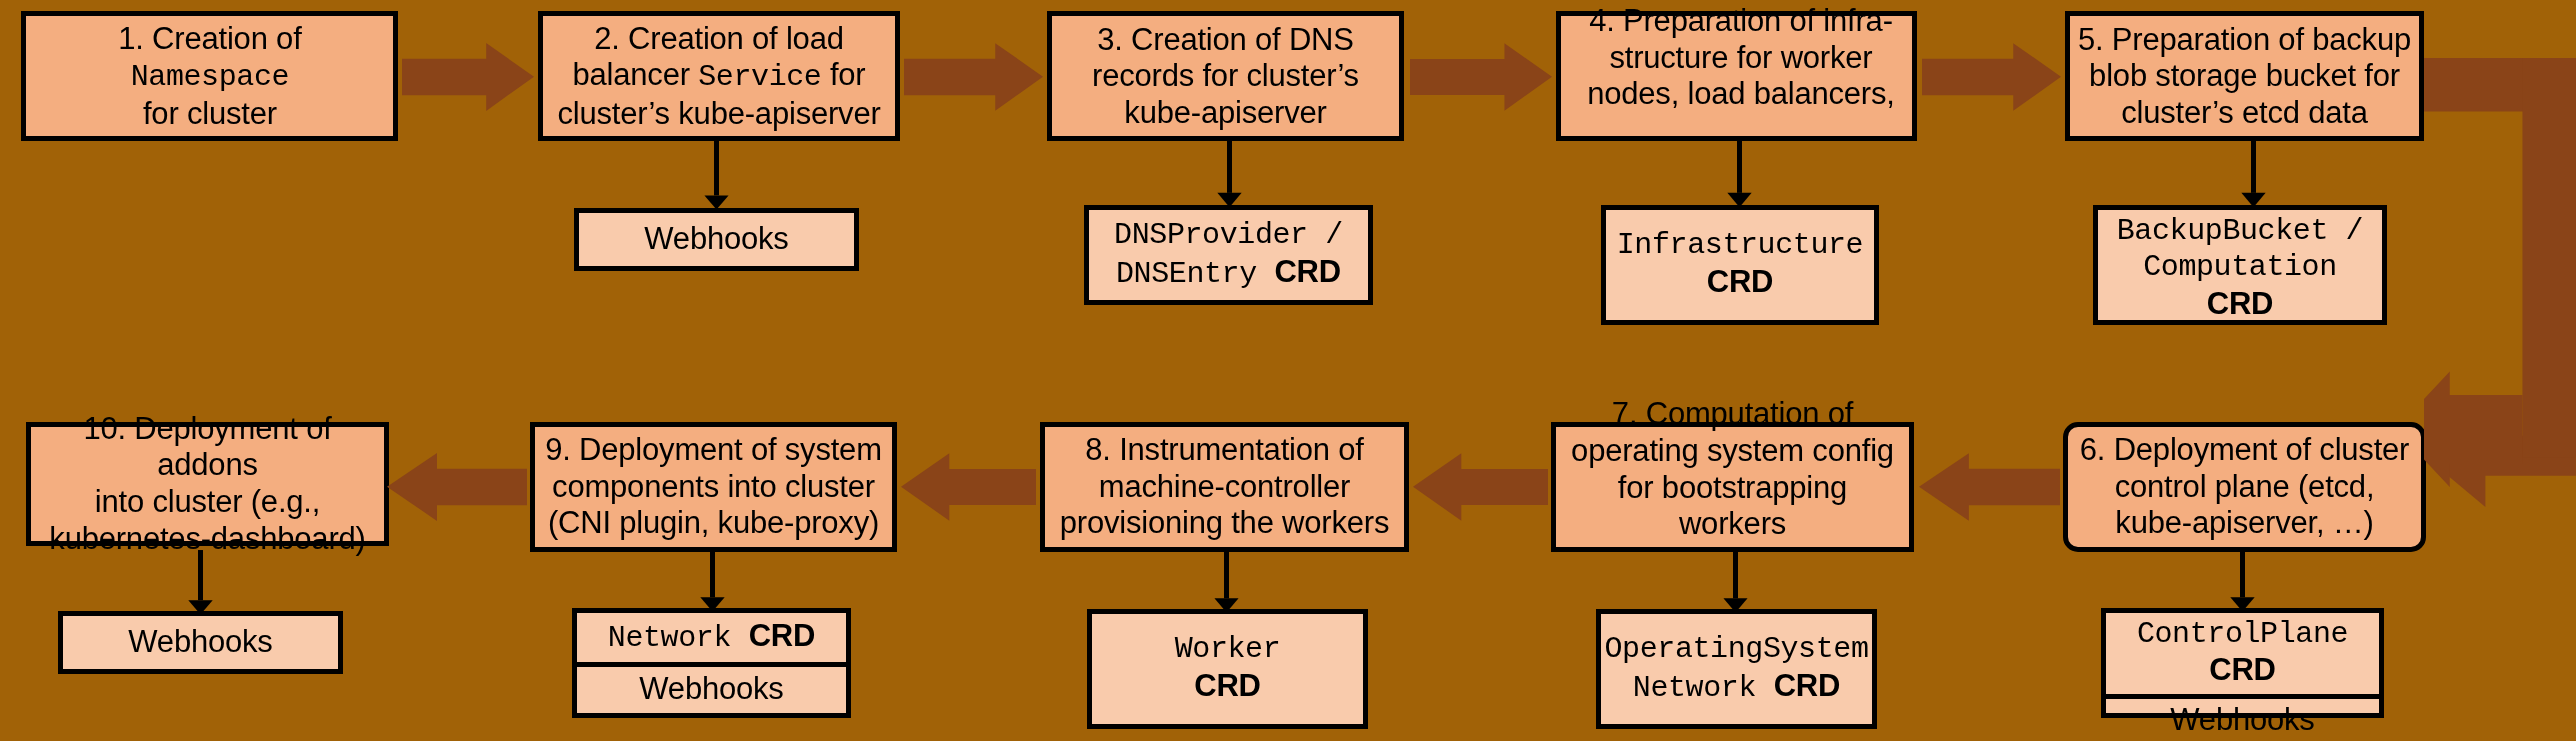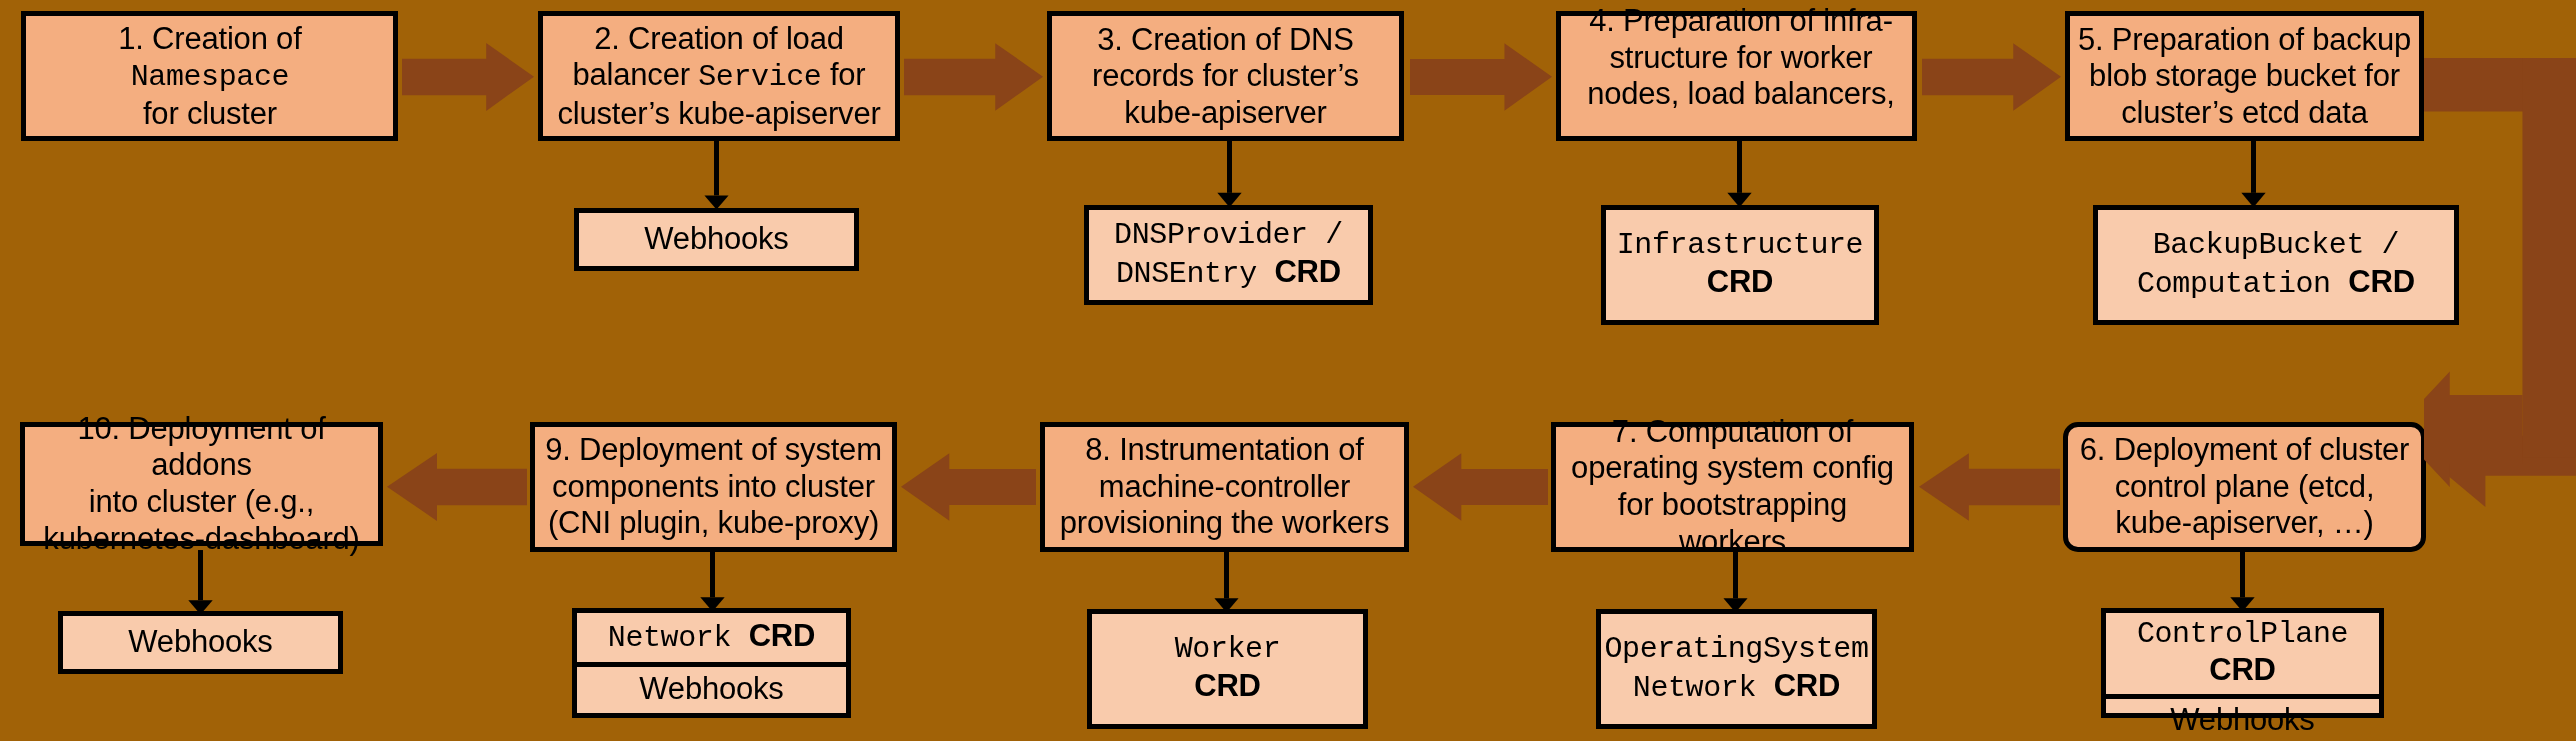--- a/index.html
+++ b/index.html
@@ -159,30 +159,30 @@
 
   <div class="sub-box" style="left:1601px; top:205px; width:278px; height:120px;">
     <div class="sub-cell">
       <div class="sub-text">
           <div><span class="mono">Infrastructure</span></div>
           <div><span class="crd-tag">CRD</span></div>
         </div>
     </div>
   </div>
 
-  <div class="sub-box" style="left:2093px; top:205px; width:366px; height:120px;">
+  <div class="sub-box" style="left:2093px; top:205px; width:294px; height:120px;">
     <div class="sub-cell">
       <div class="sub-text">
           <div><span class="mono">BackupBucket /</span></div>
           <div><span class="mono">Computation </span><span class="crd-tag">CRD</span></div>
         </div>
     </div>
   </div>
 
-  <div class="step-box" style="left:20px; top:422px; width:363px; height:124px;">
+  <div class="step-box" style="left:26px; top:422px; width:363px; height:124px;">
     <div class="step-text">
         <div><span>10. Deployment of addons</span></div>
         <div><span>into cluster (e.g.,</span></div>
         <div><span>kubernetes-dashboard)</span></div>
       </div>
   </div>
 
   <div class="step-box" style="left:530px; top:422px; width:367px; height:130px;">
     <div class="step-text">
         <div><span>9. Deployment of system</span></div>
@@ -192,21 +192,21 @@
   </div>
 
   <div class="step-box" style="left:1040px; top:422px; width:369px; height:130px;">
     <div class="step-text">
         <div><span>8. Instrumentation of</span></div>
         <div><span>machine-controller</span></div>
         <div><span>provisioning the workers</span></div>
       </div>
   </div>
 
-  <div class="step-box" style="left:1551px; top:422px; width:363px; height:130px;">
+  <div class="step-box" style="left:1551px; top:422px; width:363px; height:130px;align-items:flex-end;">
     <div class="step-text">
         <div><span>7. Computation of</span></div>
         <div><span>operating system config</span></div>
         <div><span>for bootstrapping workers</span></div>
       </div>
   </div>
 
   <div class="step-box" style="left:2063px; top:422px; width:363px; height:130px;border-radius:15px;">
     <div class="step-text">
         <div><span>6. Deployment of cluster</span></div>

